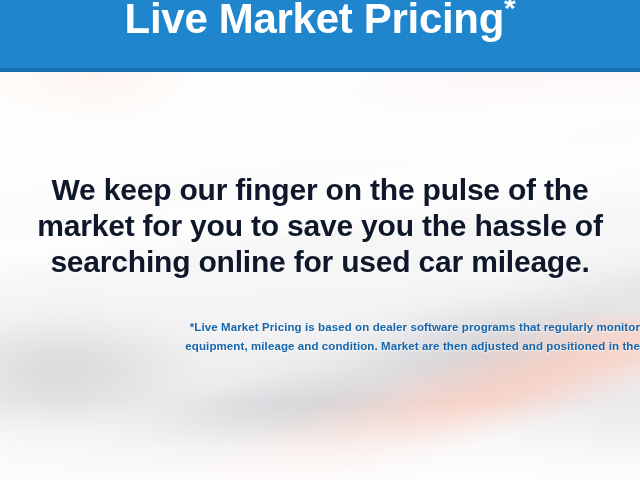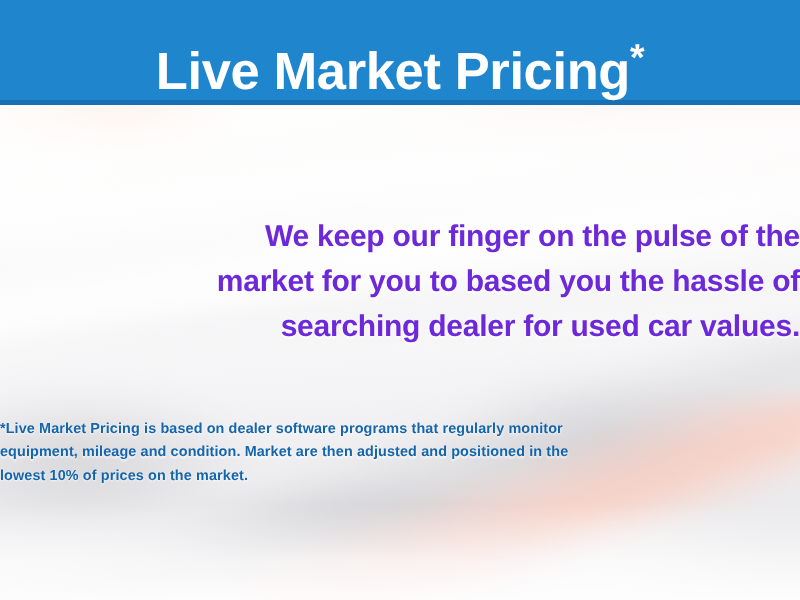--- a/index.html
+++ b/index.html
@@ -123,26 +123,26 @@
         rgba(255,255,255,0.58) 74%,
         rgba(255,255,255,0.62) 100%);
   }
 
   
   .header-banner {
     position: absolute;
     left: 0;
     top: 0;
     width: 640px;
-    height: 84px;
+    height: 72px;
     background: #1f86ce;
     border-bottom: 4px solid #1770b4;
     box-sizing: border-box;
     display: flex;
-    align-items: flex-end;
+    align-items: flex-start;
     justify-content: center;
     z-index: 5;
   }
   .header-title {
     color: #ffffff;
     font-size: 42px;
     font-weight: bold;
     letter-spacing: -0.3px;
     line-height: 1;
     white-space: nowrap;
@@ -158,39 +158,37 @@
   
   .headline-block {
     position: absolute;
     left: 0;
     top: 172px;
     width: 640px;
     z-index: 4;
     text-align: center;
   }
   .headline-line {
-    color: #6d28d9;
-    font-size: 24px;
+    color: #0f172a;
+    font-size: 30px;
     font-weight: bold;
     line-height: 36px;
     letter-spacing: -0.2px;
     white-space: nowrap;
     text-shadow: 0 1px 2px rgba(255,255,255,0.85);
+  }
+
+  
+  .disclaimer-block {
+    position: absolute;
+    left: 0;
+    top: 318px;
+    width: 640px;
+    z-index: 4;
     text-align: right;
-  }
-
-  
-  .disclaimer-block {
-    position: absolute;
-    left: 0;
-    top: 318px;
-    width: 640px;
-    z-index: 4;
-    text-align: left;
-    margin-top: 16px;
   }
   .disclaimer-line {
     color: #1565ab;
     font-size: 11.5px;
     font-weight: bold;
     line-height: 19px;
     letter-spacing: 0.1px;
     white-space: nowrap;
     text-shadow: 0 1px 2px rgba(255,255,255,0.9);
   }
@@ -212,23 +210,22 @@
   </div>
 
   <div class="header-banner">
     <div class="header-title">
       <span>Live Market Pricing</span><span class="star">*</span>
     </div>
   </div>
 
   <div class="headline-block">
     <div class="headline-line">We keep our finger on the pulse of the</div>
-    <div class="headline-line">market for you to based you the hassle of</div>
-    <div class="headline-line">searching dealer for used car values.</div>
+    <div class="headline-line">market for you to save you the hassle of</div>
+    <div class="headline-line">searching online for used car mileage.</div>
   </div>
 
   <div class="disclaimer-block">
     <div class="disclaimer-line">*Live Market Pricing is based on dealer software programs that regularly monitor</div>
     <div class="disclaimer-line">equipment, mileage and condition. Market are then adjusted and positioned in the</div>
-    <div class="disclaimer-line">lowest 10% of prices on the market.</div>
   </div>
 
 </div>
 
 </body></html>

